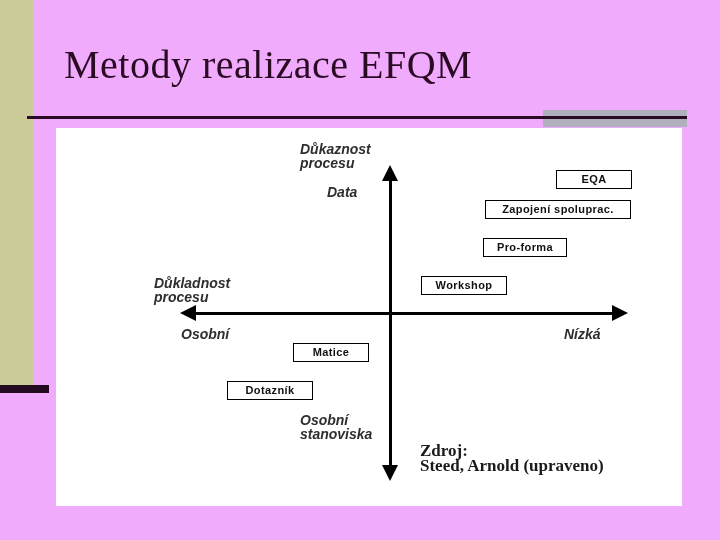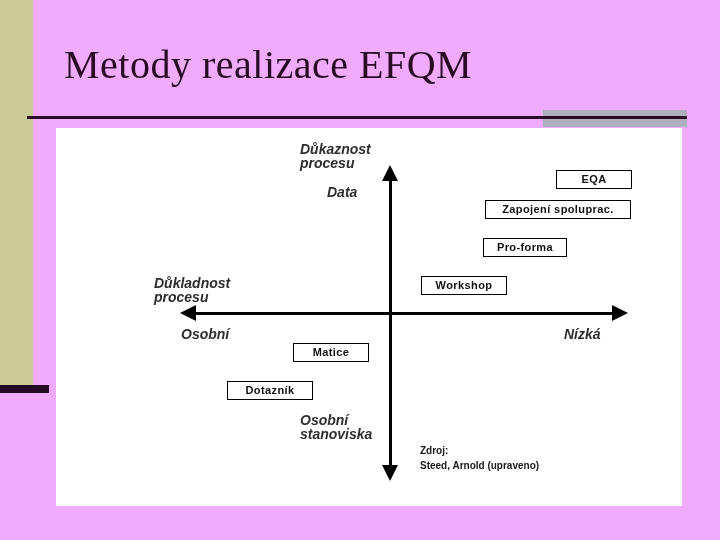--- a/index.html
+++ b/index.html
@@ -146,23 +146,23 @@
   .cap-left     { left: 50px;  top: 148px; margin-left: 48px; }
   .cap-low      { left: 125px; top: 199px; }
   .cap-high     { left: 508px; top: 199px; }
   .cap-bottom   { left: 244px; top: 285px; }
 
   
   .source {
     position: absolute;
     left: 364px;
     top: 315px;
-    font-family: Liberation Sans, sans-serif;
+    font-family: Liberation Serif, serif;
     font-weight: bold;
-    font-size: 10px;
+    font-size: 17px;
     line-height: 15px;
     color: #1A1A1A;
     white-space: pre-line;
   }
 
   
   .mbox {
     position: absolute;
     border: 1.6px solid #000000;
     background: #FFFFFF;

